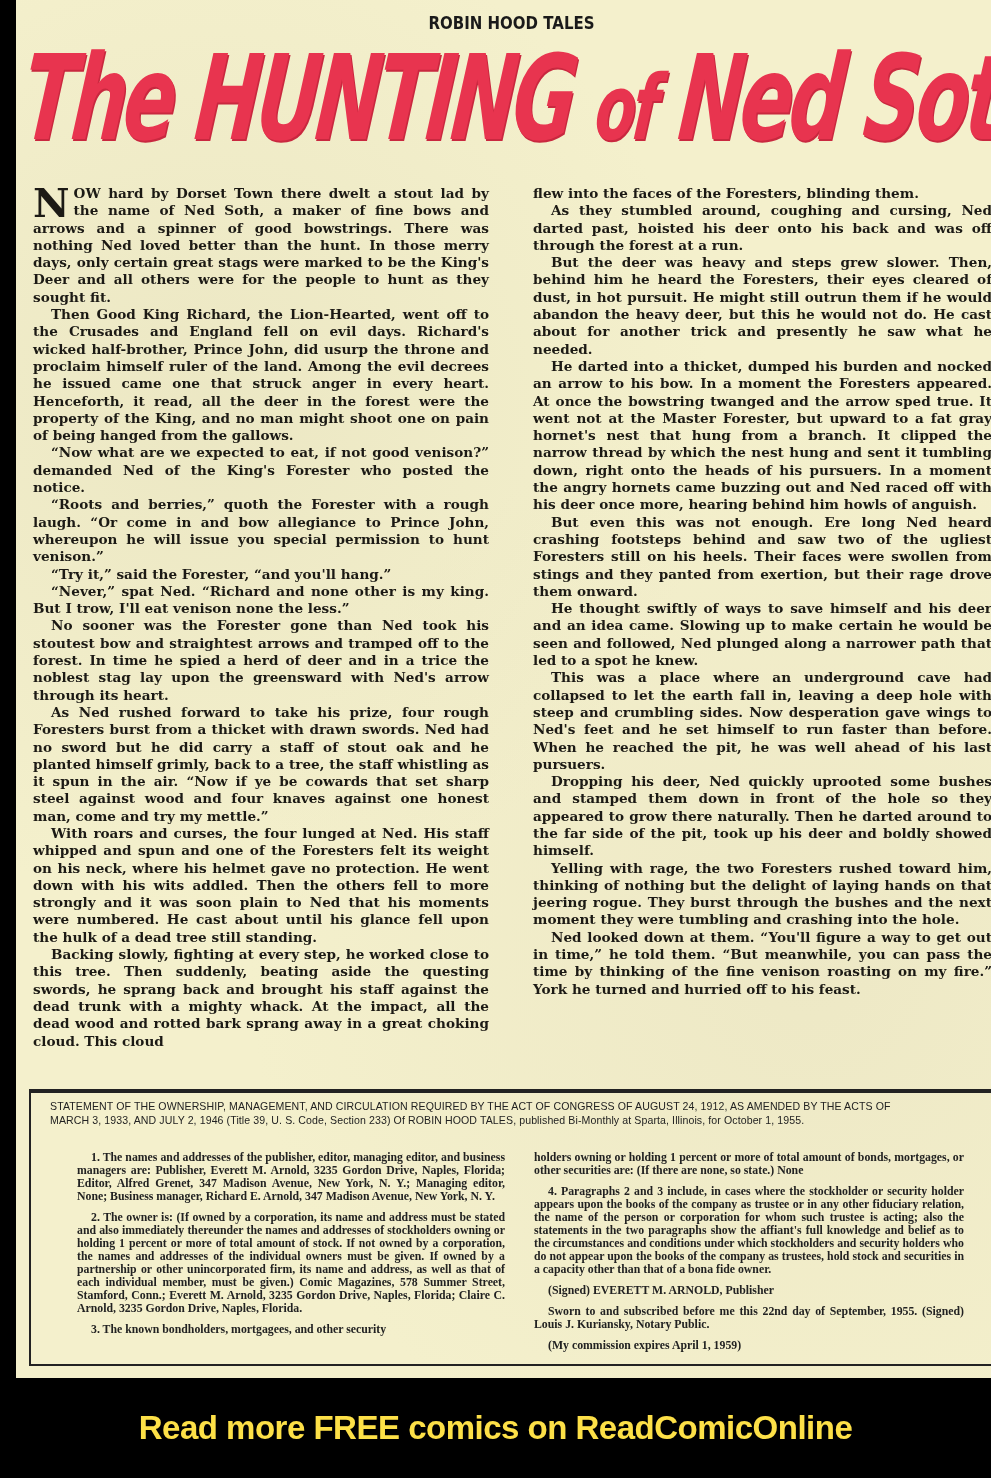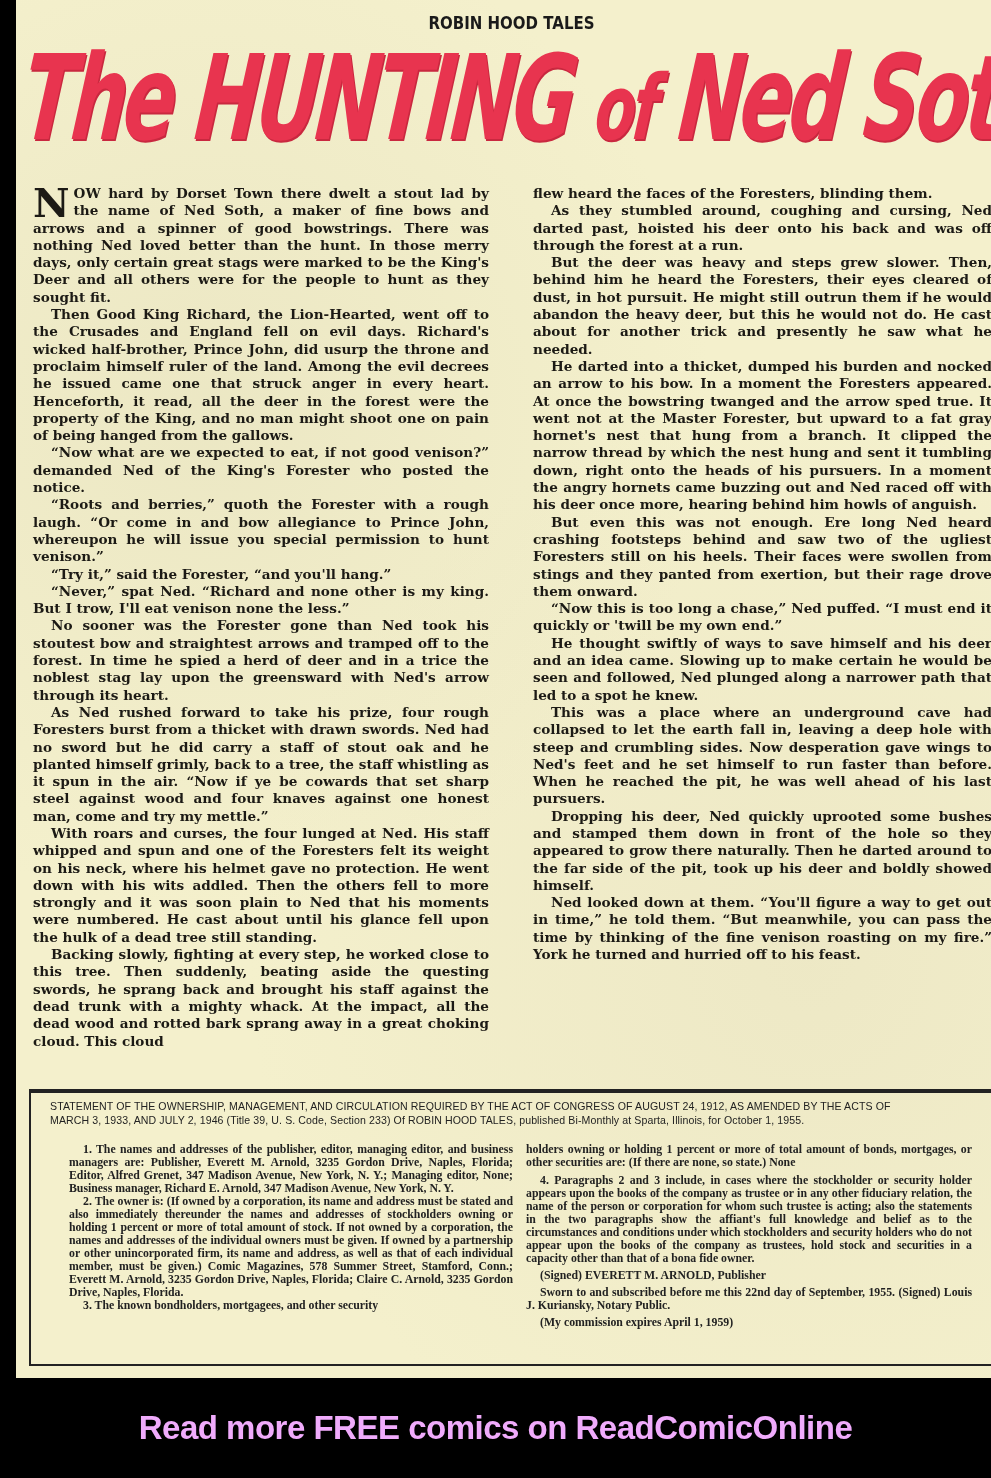--- a/index.html
+++ b/index.html
@@ -49,27 +49,27 @@
     font-family: "Liberation Serif", serif; color: #222;
   }
   .st-head {
     position: absolute; left: 19px; top: 6px; width: 925px;
     font-family: "Liberation Sans", sans-serif; font-size: 11.5px; line-height: 14px;
     transform: scaleX(0.92); transform-origin: left top; letter-spacing: 0.1px;
   }
   .st-col { position: absolute; top: 50px; font-size: 11.8px; line-height: 13px; text-align: justify; font-weight: 600; }
   .st-left { left: 38px; width: 444px; }
   .st-right { left: 495px; width: 446px; }
-  .st-col p { margin: 0; text-indent: 14px; }
+  .st-col p { margin: 8px; text-indent: 14px; }
   .st-col p.noindent { text-indent: 0; }
   .st-right p.para4 { margin-top: 5px; }
   .st-sign { margin-top: 4px !important; }
   .banner {
     position: absolute; left: 0; top: 1378px; width: 991px; height: 100px;
-    background: #000; color: #f0abfc; text-align: center;
+    background: #000; color: #fde047; text-align: center;
     font-family: "Liberation Sans", sans-serif; font-weight: bold; font-size: 33px;
     line-height: 100px; letter-spacing: -0.5px;
   }
 </style>
 </head>
 <body>
 
 <div class="page">
   <div class="series">ROBIN HOOD TALES</div>
   <div class="title"><span>The HUNTING </span><span class="of">of</span><span> Ned Soth</span></div>
@@ -81,29 +81,29 @@
     <p>“Roots and berries,” quoth the Forester with a rough laugh. “Or come in and bow allegiance to Prince John, whereupon he will issue you special permission to hunt venison.”</p>
     <p>“Try it,” said the Forester, “and you'll hang.”</p>
     <p>“Never,” spat Ned. “Richard and none other is my king. But I trow, I'll eat venison none the less.”</p>
     <p>No sooner was the Forester gone than Ned took his stoutest bow and straightest arrows and tramped off to the forest. In time he spied a herd of deer and in a trice the noblest stag lay upon the greensward with Ned's arrow through its heart.</p>
     <p>As Ned rushed forward to take his prize, four rough Foresters burst from a thicket with drawn swords. Ned had no sword but he did carry a staff of stout oak and he planted himself grimly, back to a tree, the staff whistling as it spun in the air. “Now if ye be cowards that set sharp steel against wood and four knaves against one honest man, come and try my mettle.”</p>
     <p>With roars and curses, the four lunged at Ned. His staff whipped and spun and one of the Foresters felt its weight on his neck, where his helmet gave no protection. He went down with his wits addled. Then the others fell to more strongly and it was soon plain to Ned that his moments were numbered. He cast about until his glance fell upon the hulk of a dead tree still standing.</p>
     <p>Backing slowly, fighting at every step, he worked close to this tree. Then suddenly, beating aside the questing swords, he sprang back and brought his staff against the dead trunk with a mighty whack. At the impact, all the dead wood and rotted bark sprang away in a great choking cloud. This cloud</p>
   </div>
 
   <div class="col col-right">
-    <p class="first">flew heard the faces of the Foresters, blinding them.</p>
+    <p class="first">flew into the faces of the Foresters, blinding them.</p>
     <p>As they stumbled around, coughing and cursing, Ned darted past, hoisted his deer onto his back and was off through the forest at a run.</p>
     <p>But the deer was heavy and steps grew slower. Then, behind him he heard the Foresters, their eyes cleared of dust, in hot pursuit. He might still outrun them if he would abandon the heavy deer, but this he would not do. He cast about for another trick and presently he saw what he needed.</p>
     <p>He darted into a thicket, dumped his burden and nocked an arrow to his bow. In a moment the Foresters appeared. At once the bowstring twanged and the arrow sped true. It went not at the Master Forester, but upward to a fat gray hornet's nest that hung from a branch. It clipped the narrow thread by which the nest hung and sent it tumbling down, right onto the heads of his pursuers. In a moment the angry hornets came buzzing out and Ned raced off with his deer once more, hearing behind him howls of anguish.</p>
     <p>But even this was not enough. Ere long Ned heard crashing footsteps behind and saw two of the ugliest Foresters still on his heels. Their faces were swollen from stings and they panted from exertion, but their rage drove them onward.</p>
-    <p>“Now this is too long a chase,” Ned puffed. “I must end it quickly or 'twill be my own end.”</p>
     <p>He thought swiftly of ways to save himself and his deer and an idea came. Slowing up to make certain he would be seen and followed, Ned plunged along a narrower path that led to a spot he knew.</p>
     <p>This was a place where an underground cave had collapsed to let the earth fall in, leaving a deep hole with steep and crumbling sides. Now desperation gave wings to Ned's feet and he set himself to run faster than before. When he reached the pit, he was well ahead of his last pursuers.</p>
     <p>Dropping his deer, Ned quickly uprooted some bushes and stamped them down in front of the hole so they appeared to grow there naturally. Then he darted around to the far side of the pit, took up his deer and boldly showed himself.</p>
+    <p>Yelling with rage, the two Foresters rushed toward him, thinking of nothing but the delight of laying hands on that jeering rogue. They burst through the bushes and the next moment they were tumbling and crashing into the hole.</p>
     <p>Ned looked down at them. “You'll figure a way to get out in time,” he told them. “But meanwhile, you can pass the time by thinking of the fine venison roasting on my fire.” York he turned and hurried off to his feast.</p>
   </div>
 
   <div class="statement">
     <div class="st-head">STATEMENT OF THE OWNERSHIP, MANAGEMENT, AND CIRCULATION REQUIRED BY THE ACT OF CONGRESS OF AUGUST 24, 1912, AS AMENDED BY THE ACTS OF MARCH 3, 1933, AND JULY 2, 1946 (Title 39, U. S. Code, Section 233) Of ROBIN HOOD TALES, published Bi-Monthly at Sparta, Illinois, for October 1, 1955.</div>
     <div class="st-col st-left">
       <p>1. The names and addresses of the publisher, editor, managing editor, and business managers are: Publisher, Everett M. Arnold, 3235 Gordon Drive, Naples, Florida; Editor, Alfred Grenet, 347 Madison Avenue, New York, N. Y.; Managing editor, None; Business manager, Richard E. Arnold, 347 Madison Avenue, New York, N. Y.</p>
       <p>2. The owner is: (If owned by a corporation, its name and address must be stated and also immediately thereunder the names and addresses of stockholders owning or holding 1 percent or more of total amount of stock. If not owned by a corporation, the names and addresses of the individual owners must be given. If owned by a partnership or other unincorporated firm, its name and address, as well as that of each individual member, must be given.) Comic Magazines, 578 Summer Street, Stamford, Conn.; Everett M. Arnold, 3235 Gordon Drive, Naples, Florida; Claire C. Arnold, 3235 Gordon Drive, Naples, Florida.</p>
       <p>3. The known bondholders, mortgagees, and other security</p>
     </div>

